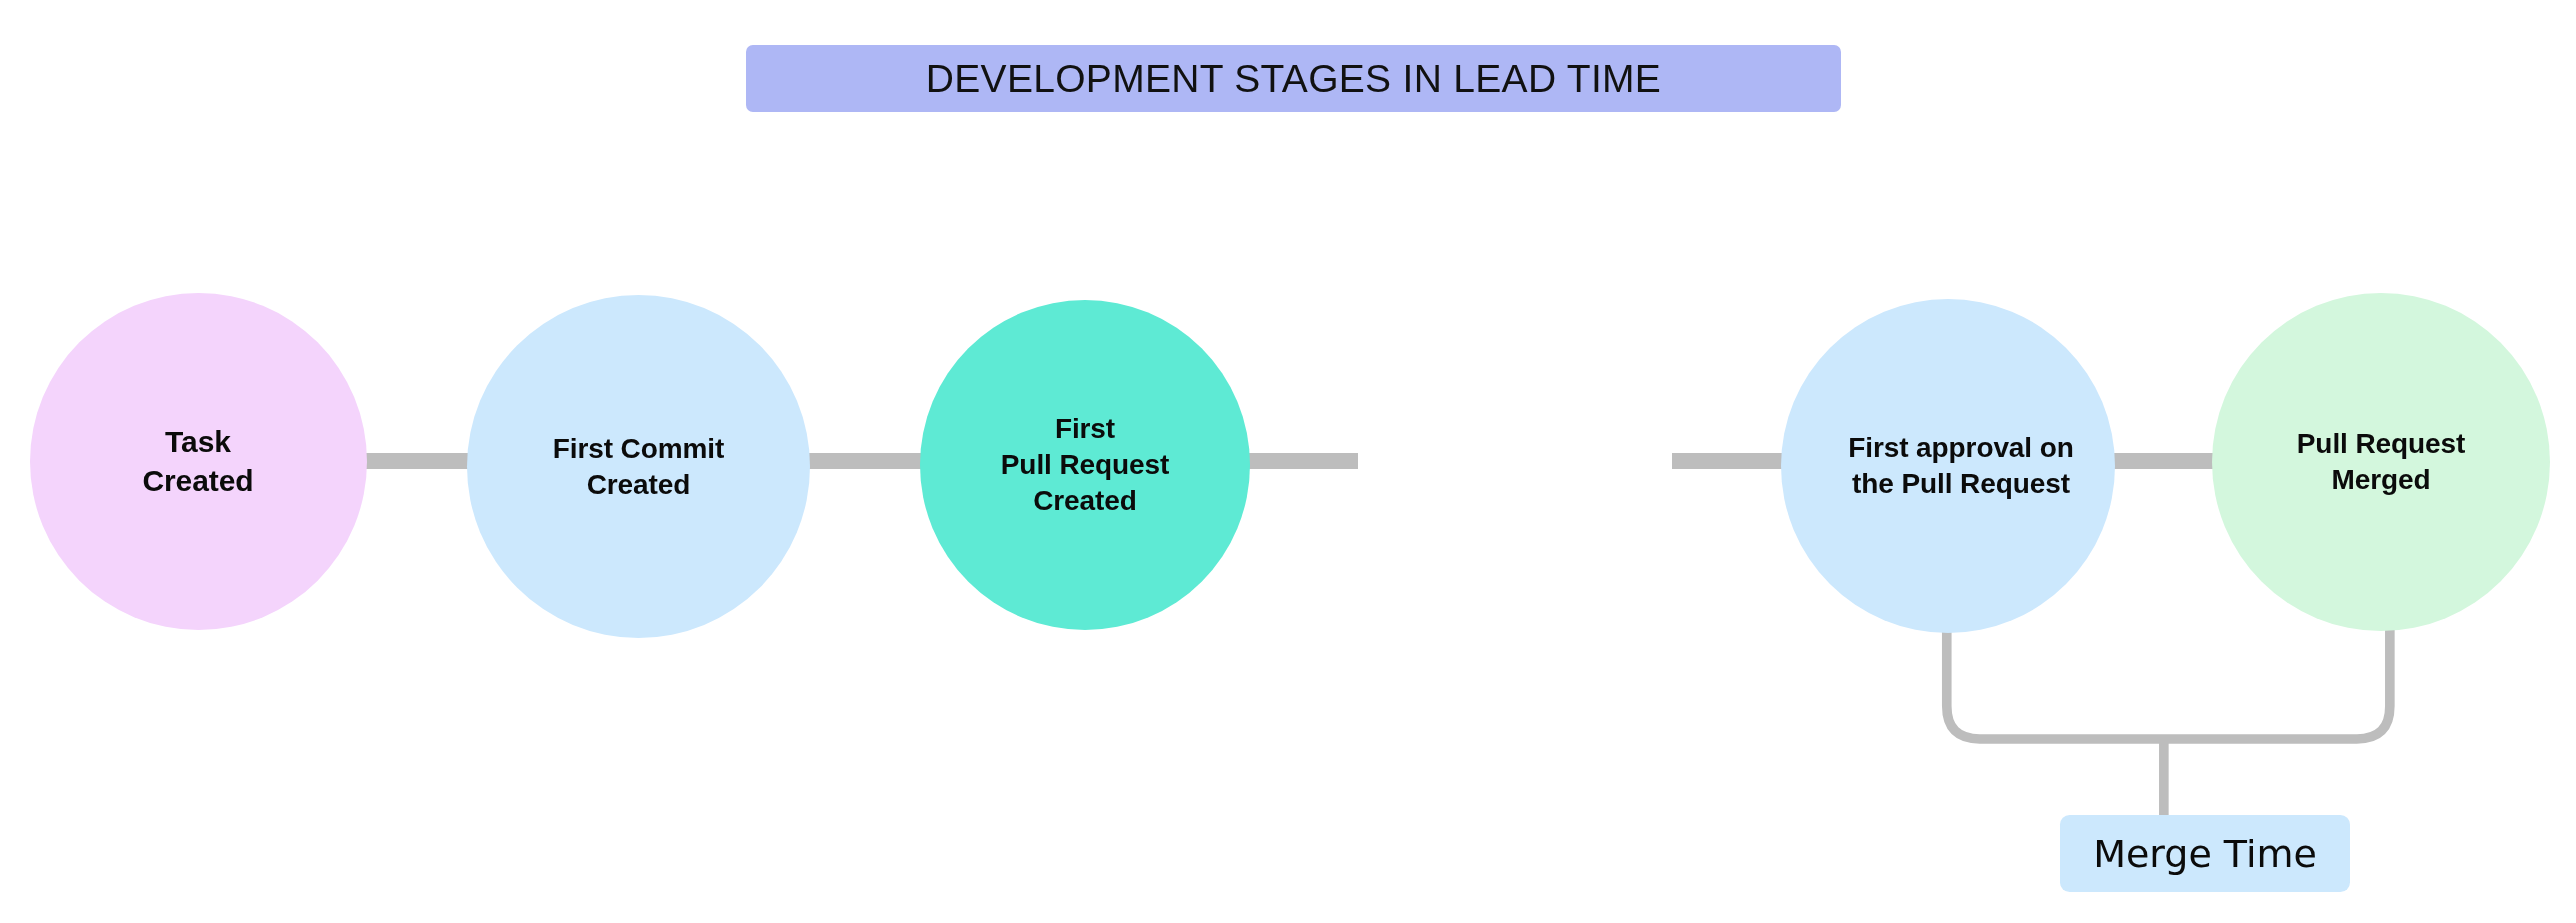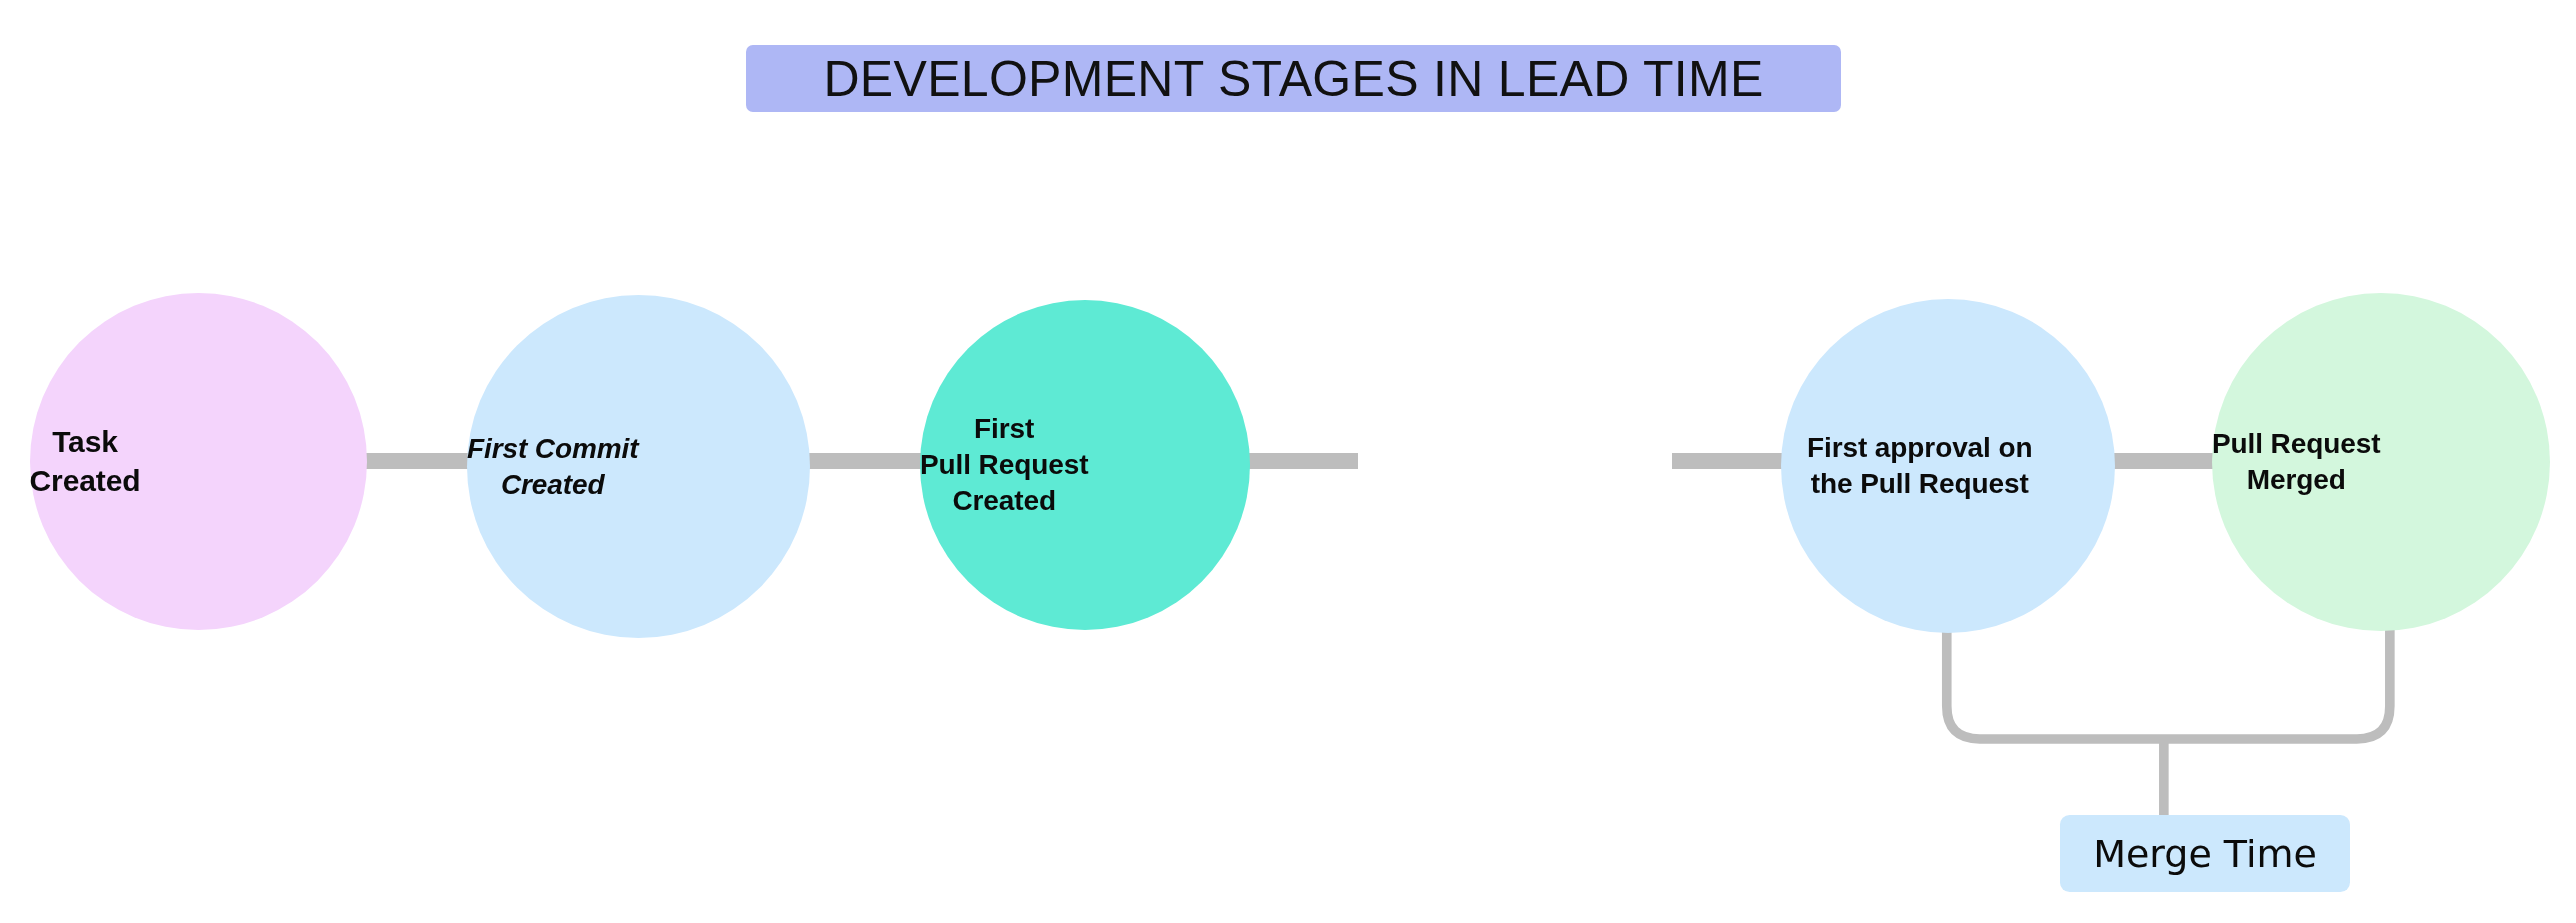--- a/index.html
+++ b/index.html
@@ -29,21 +29,21 @@
     width: 1095px;
     height: 67px;
     border-radius: 6.9px;
     display: flex;
     align-items: center;
     justify-content: center;
     box-sizing: border-box;
   }
   .title-text {
     font-family: "Liberation Sans", sans-serif;
-    font-size: 50px;
+    font-size: 39px;
     font-weight: 400;
     letter-spacing: 0.3px;
     color: #111111;
     white-space: nowrap;
     line-height: 1;
   }
 
   
   .rail {
     position: absolute;
@@ -51,21 +51,21 @@
     background: #BDBDBD;
     top: 453px;
   }
 
   
   .node {
     position: absolute;
     border-radius: 50%;
     display: flex;
     align-items: center;
-    justify-content: flex-start;
+    justify-content: center;
     text-align: center;
     box-sizing: border-box;
   }
   .node-label {
     font-family: "Liberation Sans", sans-serif;
     font-weight: 700;
     color: #0b0b0b;
     white-space: pre-line;
     line-height: 1.28;
     letter-spacing: -0.1px;
@@ -122,21 +122,21 @@
   <svg class="bracket-svg" viewBox="0 0 3750 1344" preserveAspectRatio="none" aria-hidden="true">
     <path id="bracket-path" fill="none" stroke="#BDBDBD" stroke-width="14" stroke-linecap="butt" stroke-linejoin="round" d="M 2834 912 L 2834 1028 Q 2834 1076 2882 1076 L 3431 1076 Q 3479 1076 3479 1028 L 3479 912"></path>
     <path id="bracket-drop" fill="none" stroke="#BDBDBD" stroke-width="14" stroke-linecap="butt" d="M 3150 1076 L 3150 1187"></path>
   </svg>
 
   <div class="node" style="left: 29.5px; top: 293px; width: 337px; height: 337px; background: rgb(244, 212, 252);">
     <span class="node-label" style="font-size: 30px;">Task
 Created</span>
   </div>
 
-  <div class="node" style="left: 467px; top: 295px; width: 343px; height: 343px; background: rgb(204, 232, 253); font-style: italic;">
+  <div class="node" style="left: 467px; top: 295px; width: 343px; height: 343px; background: rgb(204, 232, 253);">
     <span class="node-label" style="font-size: 28px;">First Commit
 Created</span>
   </div>
 
   <div class="node" style="left: 920px; top: 300px; width: 330px; height: 330px; background: #5eead4;">
     <span class="node-label" style="font-size: 28px;">First
 Pull Request
 Created</span>
   </div>
 

